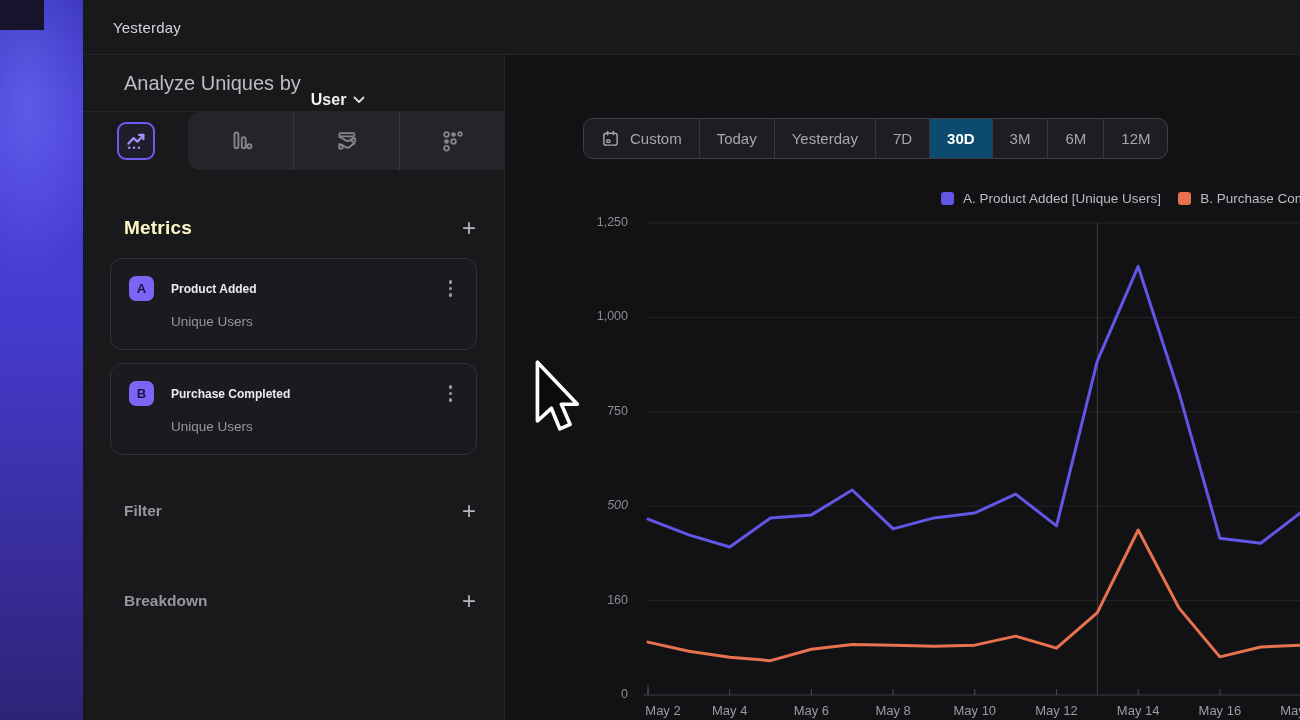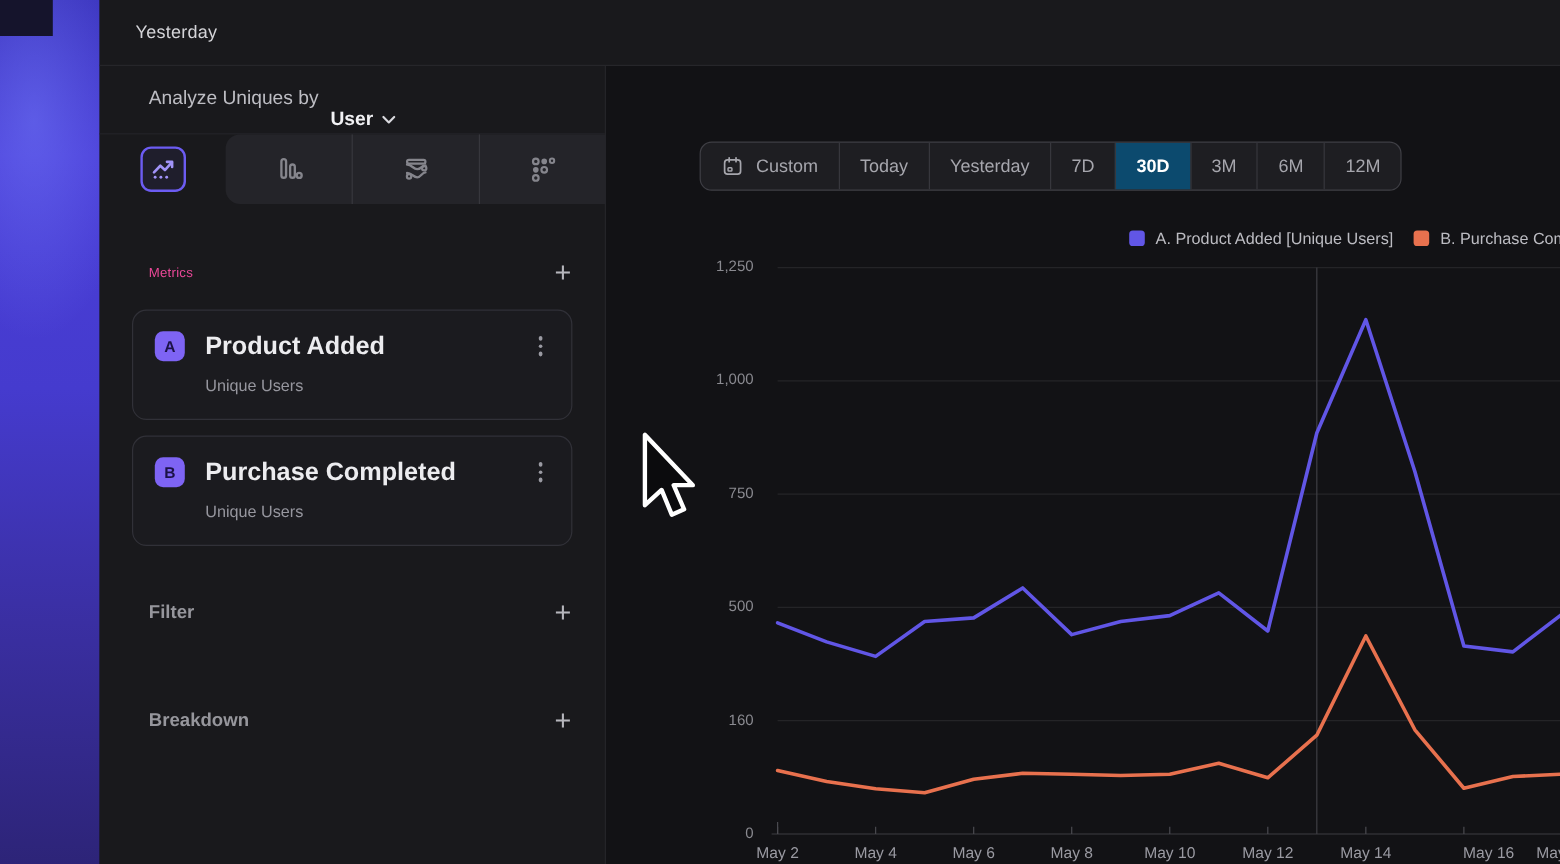--- a/index.html
+++ b/index.html
@@ -18,50 +18,50 @@
   
   .titlebar { position:absolute; left:83px; top:0; right:0; height:55px;
               background:#19191c; border-bottom:1px solid #26262a; display:flex; align-items:center; }
   .titlebar .title { margin-left:30px; font-size:15px; color:#d4d4d8; letter-spacing:.2px; }
 
   
   .sidebar { position:absolute; left:83px; top:55px; width:422px; bottom:0;
              background:#19191c; border-right:1px solid #242428; }
   .analyze-row { position:absolute; left:0; right:0; top:0; height:57px;
                  border-bottom:1px solid #242428; display:flex; align-items:center; padding-left:41px; }
-  .analyze-label { font-size:16px; color:#bdbdc3; }
+  .analyze-label { font-size:20px; color:#bdbdc3; }
   .analyze-select { margin-left:10px; display:flex; align-items:center; cursor:pointer;margin-top:33px; }
   .analyze-value { font-size:16px; font-weight:700; color:#f2f2f5; }
   .analyze-select svg { margin-left:7px; }
 
   .tab-row { position:absolute; left:0; top:57px; width:422px; height:58px; }
   .tab-strip { position:absolute; left:105px; top:0; width:317px; height:58px;
                background:#242429; border-radius:12px 0 0 12px; display:flex; }
   .tab { flex:1; display:flex; align-items:center; justify-content:center; cursor:pointer; }
   .tab + .tab { border-left:1px solid #37373d; }
   .tab-selected { position:absolute; left:0; top:0; width:105px; height:58px;
                   display:flex; align-items:center; justify-content:center; cursor:pointer; }
   .tab-icon-btn { width:38px; height:38px; border:2px solid var(--accent); border-radius:9px;
                   background:rgba(108,92,242,.08); display:flex; align-items:center; justify-content:center; }
 
   .metrics-header { position:absolute; left:41px; right:28px; top:158px; height:30px;
                     display:flex; align-items:center; justify-content:space-between; }
-  .section-title { font-size:11px; font-weight:400; color:#ec4899; letter-spacing:.2px; }
+  .section-title { font-size:19px; font-weight:700; color:#fef9c3; letter-spacing:.2px; }
   .plus { font-size:24px; font-weight:300; color:#b6b6bc; line-height:24px; cursor:pointer; }
 
   .metric-card { position:absolute; left:27px; right:27px; height:92px;
                  background:#1b1b1f; border:1px solid #313138; border-radius:12px;
                  padding:17px 18px; cursor:pointer; }
   .metric-card.a { top:203px; }
   .metric-card.b { top:308px; }
   .metric-top { display:flex; align-items:center; }
   .metric-badge { width:25px; height:25px; border-radius:7px; background:var(--badge);
                   color:#1c1248; font-size:13px; font-weight:700;
                   display:flex; align-items:center; justify-content:center; }
-  .metric-name { margin-left:17px; font-size:21px; font-weight:600; color:#ececef; flex:1; }
+  .metric-name { margin-left:17px; font-size:12px; font-weight:600; color:#ececef; flex:1; }
   .kebab { display:flex; flex-direction:column; gap:3px; padding:4px 6px; cursor:pointer; }
   .kebab i { width:3.5px; height:3.5px; border-radius:50%; background:#9a9aa2; }
   .metric-sub { margin-left:42px; margin-top:13px; font-size:13.5px; color:#96969e; }
 
   .side-row { position:absolute; left:41px; right:28px; height:32px;
               display:flex; align-items:center; justify-content:space-between; }
   .side-row.filter { top:440px; }
   .side-row.breakdown { top:530px; }
   .side-row .label { font-size:15.5px; font-weight:600; color:#96969c; }
 
@@ -271,32 +271,32 @@
         <line x1="633.2" y1="634" x2="633.2" y2="640" stroke="#4a4a50" stroke-width="1"></line>
         <line x1="714.9" y1="634" x2="714.9" y2="640" stroke="#4a4a50" stroke-width="1"></line>
         <line x1="796.6" y1="634" x2="796.6" y2="640" stroke="#4a4a50" stroke-width="1"></line>
         <line x1="592.35" y1="167.99999999999994" x2="592.35" y2="640" stroke="#3e3e44" stroke-width="1"></line>
         <polyline points="143,587.136 183.85,596.1984 224.7,602.24 265.55,605.6384 306.4,594.3104 347.25,589.4016 388.1,590.1568 428.95,591.2896 469.8,590.1568 510.65000000000003,581.0944 551.5,593.1776 592.35,557.6831999999999 633.2,474.98879999999997 674.0500000000001,553.152 714.9,601.8624 755.75,592.0448 796.6,590.1568" fill="none" stroke="#e8714e" stroke-width="3" stroke-linejoin="round" stroke-linecap="round"></polyline>
         <polyline points="143,464.03839999999997 183.85,479.8976 224.7,491.9808 265.55,462.90559999999994 306.4,459.8848 347.25,434.9632 388.1,473.856 428.95,462.90559999999994 469.8,457.9968 510.65000000000003,439.1168 551.5,470.8352 592.35,305.82399999999996 633.2,211.42399999999992 674.0500000000001,337.91999999999996 714.9,483.296 755.75,488.2048 796.6,456.864" fill="none" stroke="#6156e6" stroke-width="3" stroke-linejoin="round" stroke-linecap="round"></polyline>
       </svg>
     <div id="axis-labels">
         <div class="ylabel" style="top: 632px;">0</div>
         <div class="ylabel" style="top: 537.6px;">160</div>
-        <div class="ylabel" style="top: 443.2px;">500</div>
+        <div class="ylabel" style="top: 443.2px; font-style: italic;">500</div>
         <div class="ylabel" style="top: 348.8px;">750</div>
         <div class="ylabel" style="top: 254.4px;">1,000</div>
         <div class="ylabel" style="top: 160px;">1,250</div>
-        <div class="xlabel" style="left: 101px; top: 648px;">May 2</div>
+        <div class="xlabel" style="left: 116px; top: 648px;">May 2</div>
         <div class="xlabel" style="left: 182.7px; top: 648px;">May 4</div>
         <div class="xlabel" style="left: 264.4px; top: 648px;">May 6</div>
         <div class="xlabel" style="left: 346.1px; top: 648px;">May 8</div>
         <div class="xlabel" style="left: 427.8px; top: 648px;">May 10</div>
         <div class="xlabel" style="left: 509.5px; top: 648px;">May 12</div>
         <div class="xlabel" style="left: 591.2px; top: 648px;">May 14</div>
-        <div class="xlabel" style="left: 672.9px; top: 648px; text-align: right;">May 16</div>
+        <div class="xlabel" style="left: 672.9px; top: 648px;">May 16</div>
         <div class="xlabel" style="left: 754.6px; top: 648px;">May 18</div>
       </div>
 
   </div>
 
   <svg class="cursor" width="46" height="76" viewBox="0 0 38 62">
     <path d="M2 1.5 L2 50 L13.5 39.5 L20.5 56.5 L29 52.8 L21.8 36.2 L35 36.2 Z" fill="#0b0b0d" stroke="#ffffff" stroke-width="3" stroke-linejoin="round"></path>
   </svg>
 
 </div>

